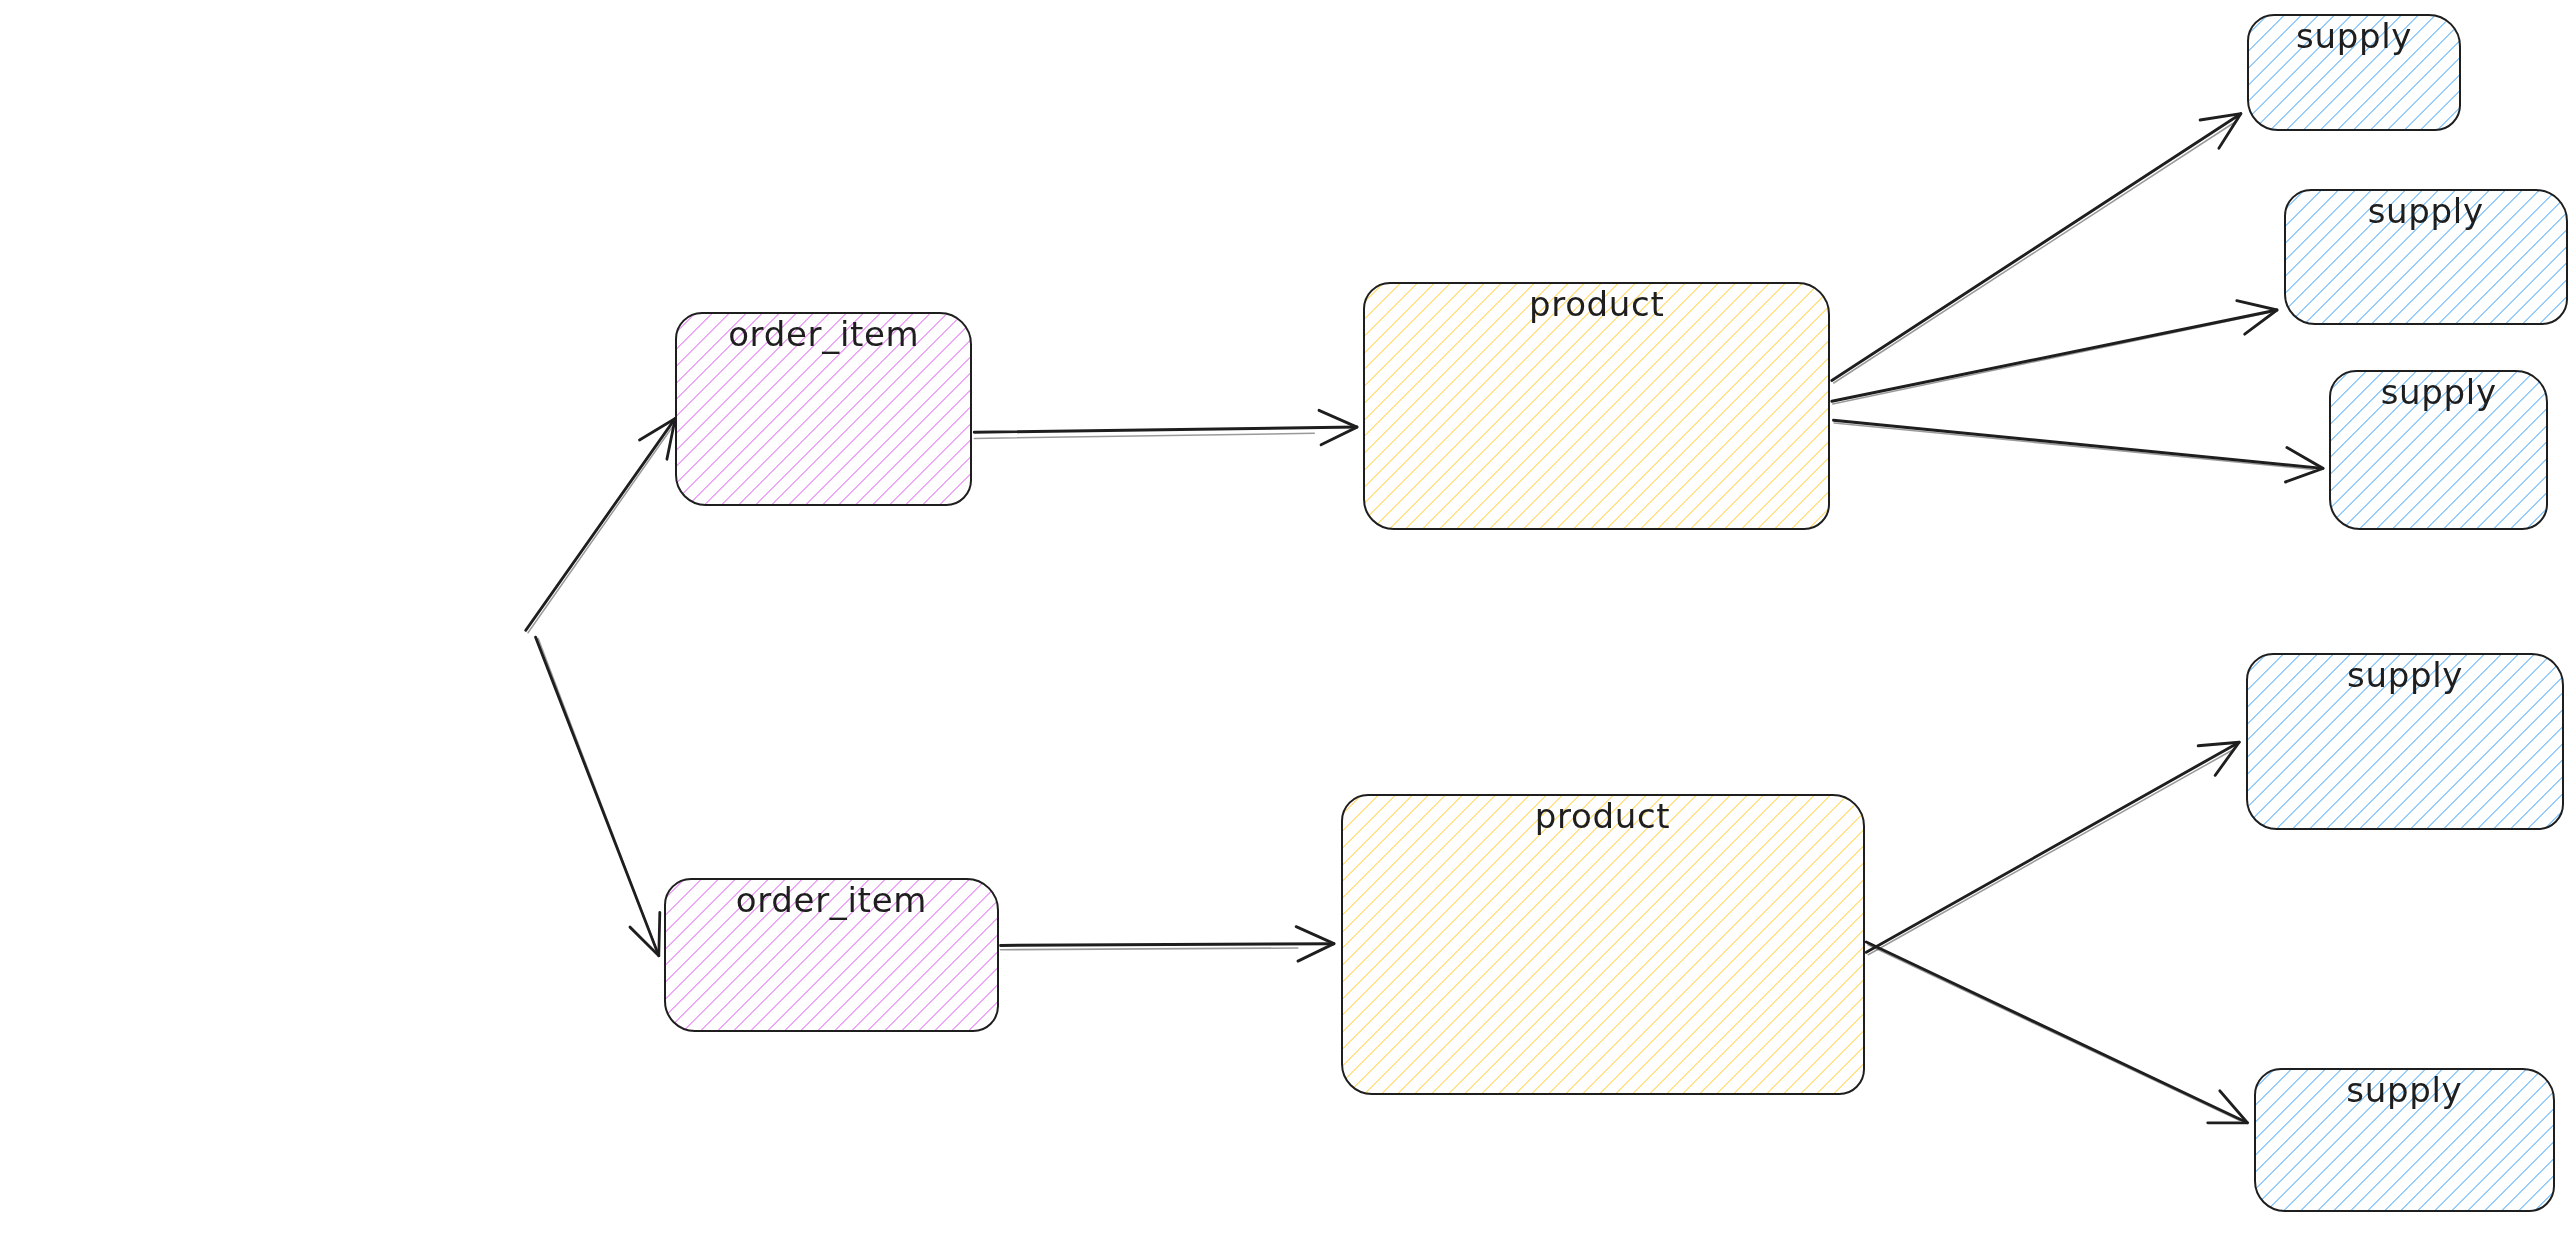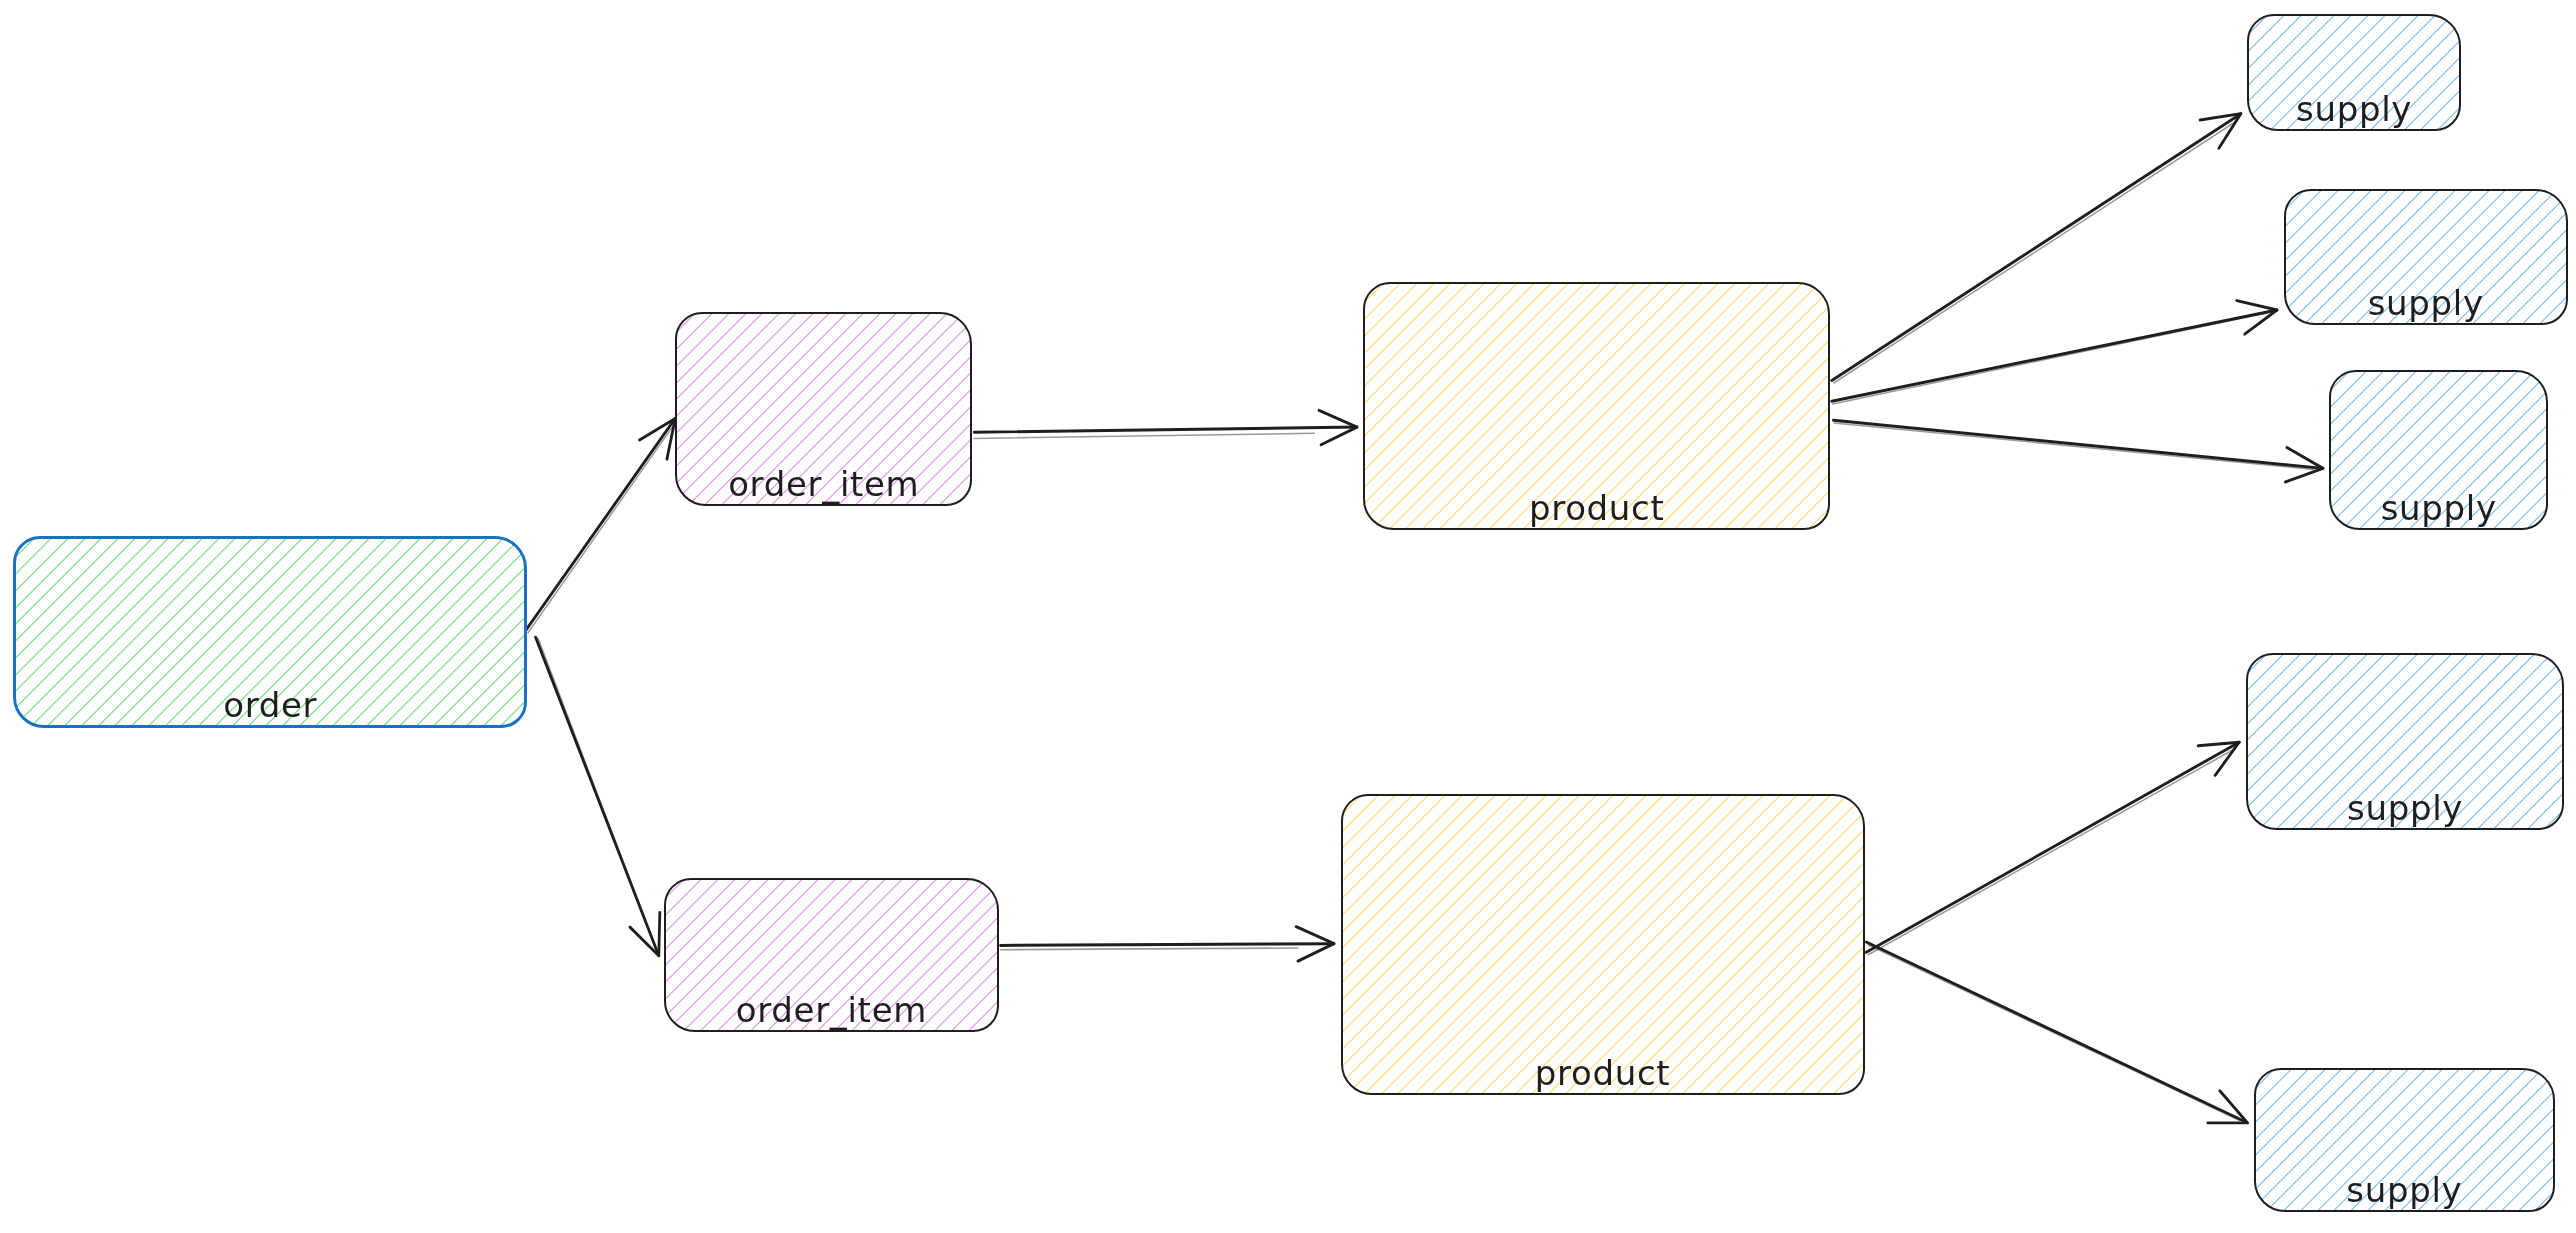--- a/index.html
+++ b/index.html
@@ -39,21 +39,21 @@
     fill: none;
     stroke-linecap: round;
     stroke-linejoin: round;
   }
   .node {
     position: absolute;
     box-sizing: border-box;
     border: 0.10vw solid #1e1e1e;
     border-radius: 1.05vw 1.25vw 1.0vw 1.2vw;
     display: flex;
-    align-items: flex-end;
+    align-items: flex-start;
     justify-content: center;
     background: #ffffff;
   }
   .node.order-node {
     border-width: 0.135vw;
   }
   .node-label {
     font-family: "DejaVu Sans", sans-serif;
     font-size: 1.32vw;
     color: #1e1e1e;
@@ -113,23 +113,20 @@
       <line class="edge-ghost" x1="1136" y1="553" x2="1358" y2="434" transform="translate(1.2,1.4)"></line>
       <line class="edge-line" x1="1136" y1="553" x2="1363" y2="431" marker-end="url(#arrowhead)"></line>
     </g>
 
     <g>
       <line class="edge-ghost" x1="1136" y1="547" x2="1362" y2="649" transform="translate(1.0,1.6)"></line>
       <line class="edge-line" x1="1136" y1="547" x2="1368" y2="652" marker-end="url(#arrowhead)"></line>
     </g>
   </svg>
 
-  <div class="node order-node" style="left: 0.51%; top: 43.44%; width: 19.96%; height: 15.64%; background: repeating-linear-gradient(135deg, rgb(140, 233, 154) 0px, rgb(140, 233, 154) 0.055vw, transparent 0.055vw, transparent 0.46vw); border-color: rgb(25, 113, 194);">
-    <span class="node-label" style="color: rgb(30, 30, 30);">order</span>
-  </div>
 
   <div class="node" style="left: 26.21%; top: 25.28%; width: 11.54%; height: 15.78%; background: repeating-linear-gradient(135deg, rgb(237, 167, 246) 0px, rgb(237, 167, 246) 0.055vw, transparent 0.055vw, transparent 0.46vw); border-color: rgb(30, 30, 30);">
     <span class="node-label" style="color: rgb(30, 30, 30);">order_item</span>
   </div>
 
   <div class="node" style="left: 52.93%; top: 22.91%; width: 18.11%; height: 20.11%; background: repeating-linear-gradient(135deg, rgb(255, 226, 138) 0px, rgb(255, 226, 138) 0.055vw, transparent 0.055vw, transparent 0.46vw); border-color: rgb(30, 30, 30);">
     <span class="node-label" style="color: rgb(30, 30, 30);">product</span>
   </div>
 
   <div class="node" style="left: 87.24%; top: 1.12%; width: 8.29%; height: 9.5%; background: repeating-linear-gradient(135deg, rgb(150, 204, 249) 0px, rgb(150, 204, 249) 0.055vw, transparent 0.055vw, transparent 0.46vw); border-color: rgb(30, 30, 30);">

